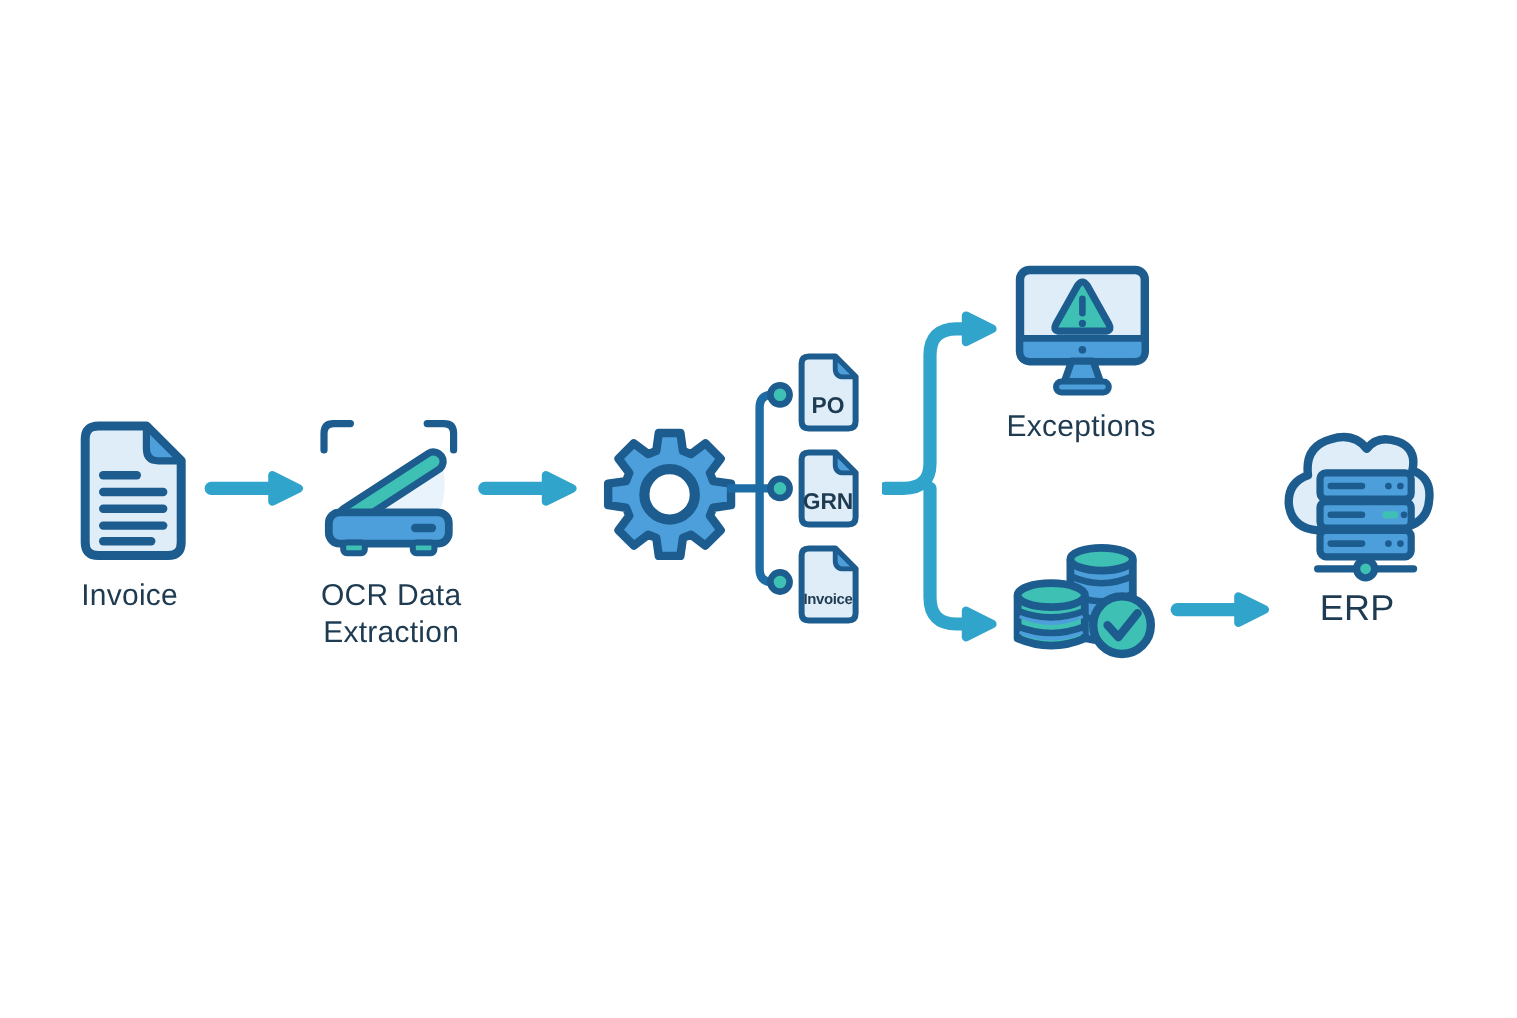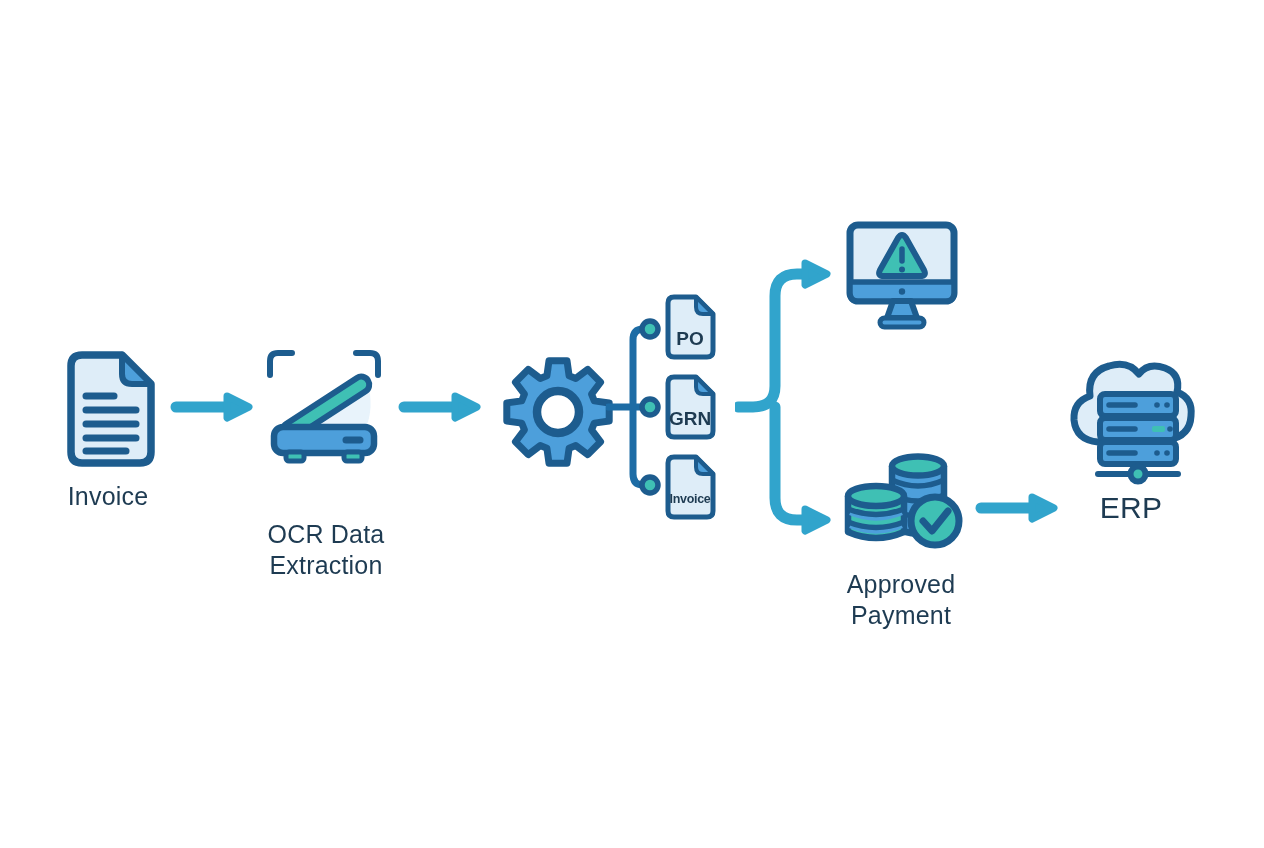--- a/index.html
+++ b/index.html
@@ -81,21 +81,21 @@
       <path class="f-none s-dark" stroke-width="6" stroke-linecap="round" d="M8 32 V18 Q8 10 16 10 H30"></path>
       <path class="f-none s-dark" stroke-width="6" stroke-linecap="round" d="M94 10 H108 Q116 10 116 18 V32"></path>
       <path class="f-beam" d="M34 84 L106 40 Q112 66 104 84 Z"></path>
       <rect class="f-teal s-dark" stroke-width="6" x="14" y="56.5" width="100" height="16" rx="8" transform="rotate(-33 64 64.5)"></rect>
       <rect class="f-blue s-dark" stroke-width="6.5" x="12" y="84" width="100" height="26" rx="9"></rect>
       <path class="f-none s-dark" stroke-width="7" stroke-linecap="round" d="M84 97 H98"></path>
       <rect class="f-teal s-dark" stroke-width="5" x="24" y="109" width="18" height="9" rx="3"></rect>
       <rect class="f-teal s-dark" stroke-width="5" x="82" y="109" width="18" height="9" rx="3"></rect>
     </svg>
   </div>
-  <div class="lbl" style="left:246px;top:481px;width:160px;margin-top:38px;">OCR Data Extraction</div>
+  <div class="lbl" style="left:246px;top:481px;width:160px;">OCR Data Extraction</div>
 
   <div class="node" style="left:398px;top:392px;">
     <svg width="84" height="30" viewBox="0 0 84 30">
       <path class="s-cyan f-none" stroke-width="11" stroke-linecap="round" d="M6 15 H54"></path>
       <polygon class="f-cyan s-cyan" stroke-width="7" stroke-linejoin="round" points="57,4 79,15 57,26"></polygon>
     </svg>
   </div>
 
   <div class="node" style="left:498px;top:352px;">
     <svg width="120" height="120" viewBox="0 0 120 120">
@@ -150,20 +150,21 @@
       <rect class="f-light s-dark" stroke-width="7" x="6" y="5" width="104" height="76" rx="8"></rect>
       <path class="f-blue s-dark" stroke-width="5.5" d="M6 62 H110 V73 Q110 81 102 81 H14 Q6 81 6 73 Z"></path>
       <circle class="f-dark" cx="58" cy="71.5" r="3.2"></circle>
       <path class="f-blue s-dark" stroke-width="6" stroke-linejoin="round" d="M49 81 H67 L73 98 H43 Z"></path>
       <rect class="f-blue s-dark" stroke-width="5" x="36" y="98" width="44" height="9" rx="4.5"></rect>
       <path class="f-teal s-dark" stroke-width="6" stroke-linejoin="round" d="M54 18 Q58 12 62 18 L80 50 Q83 56 76 56 H40 Q33 56 36 50 Z"></path>
       <path class="f-none s-dark" stroke-width="5.5" stroke-linecap="round" d="M58 29 V41"></path>
       <circle class="f-dark" cx="58" cy="49.5" r="3"></circle>
     </svg>
   </div>
+  <div class="lbl" style="left:821px;top:340px;width:160px;">Exceptions</div>
 
   <div class="node" style="left:840px;top:448px;">
     <svg width="124" height="102" viewBox="0 0 124 102">
       <path class="f-blue s-dark" stroke-width="6.5" stroke-linejoin="round" d="M52 18 V79 Q78 92 104 79 V18"></path>
       <g class="f-none s-dark" stroke-width="5.5">
         <path d="M52 32 Q78 44 104 32"></path>
         <path d="M52 47 Q78 59 104 47"></path>
         <path d="M52 62 Q78 74 104 62"></path>
       </g>
       <ellipse class="f-teal s-dark" stroke-width="6.5" cx="78" cy="18" rx="26" ry="9.5"></ellipse>
@@ -174,21 +175,20 @@
       </g>
       <g class="f-none s-dark" stroke-width="5.5">
         <path d="M8 61 Q36 72 64 61"></path>
         <path d="M8 74 Q36 85 64 74"></path>
       </g>
       <ellipse class="f-teal s-dark" stroke-width="6.5" cx="36" cy="48" rx="28" ry="10"></ellipse>
       <circle class="f-teal s-dark" stroke-width="7" cx="95" cy="73" r="24"></circle>
       <path class="f-none s-dark" stroke-width="7" stroke-linecap="round" stroke-linejoin="round" d="M83 73 L92 83 L108 63"></path>
     </svg>
   </div>
-  <div class="lbl" style="left:826px;top:569px;width:150px;">Approved Payment</div>
 
   <div class="node" style="left:975px;top:493px;">
     <svg width="84" height="30" viewBox="0 0 84 30">
       <path class="s-cyan f-none" stroke-width="11" stroke-linecap="round" d="M6 15 H54"></path>
       <polygon class="f-cyan s-cyan" stroke-width="7" stroke-linejoin="round" points="57,4 79,15 57,26"></polygon>
     </svg>
   </div>
 
   <div class="node" style="left:1064px;top:350px;">
     <svg width="134" height="138" viewBox="0 0 134 138">

